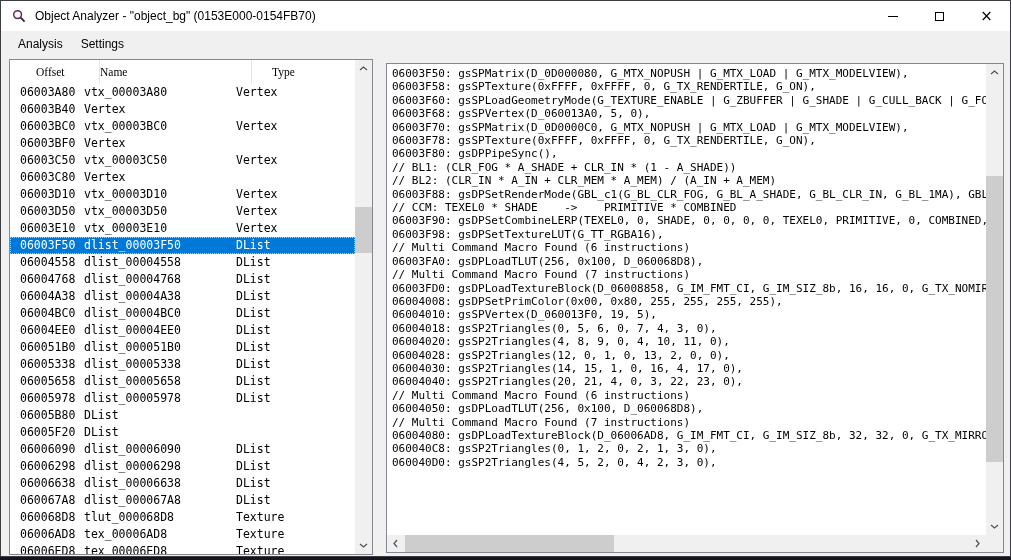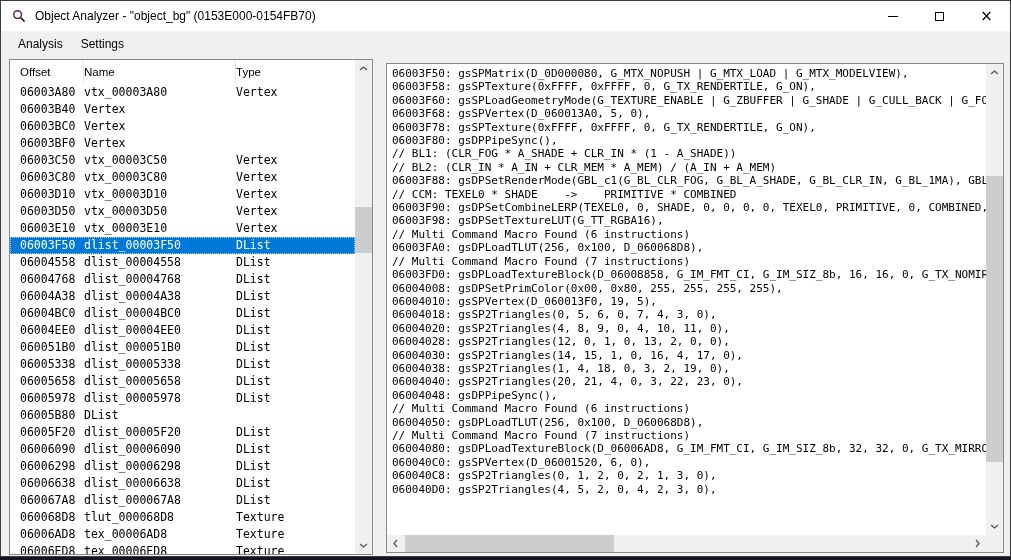--- a/index.html
+++ b/index.html
@@ -24,24 +24,24 @@
   .menubar{height:26px;background:#f0f0f0;display:flex;align-items:center;padding-left:8px;font-size:12px;color:#000;text-align:center;}
   .menu-item{padding:4px 9px;}
 
   
   .client{position:absolute;left:0;top:56px;right:0;bottom:0;}
 
   
   .listview{position:absolute;left:8px;top:2px;width:364px;height:496px;background:#fff;
             border:1px solid #828790;box-sizing:border-box;overflow:hidden;}
   .lv-header{position:absolute;left:0;top:0;right:17px;height:24px;display:grid;
-             grid-template-columns:64px 152px 1fr;padding-left:10px;
-             font-family:Liberation Sans, sans-serif;font-size:11.5px;background:#fff;}
+             grid-template-columns:64px 152px 1fr;padding-left:26px;
+             font-family:Liberation Serif, serif;font-size:11.5px;background:#fff;}
   .lv-header .col{display:flex;align-items:center;height:100%;border-right:1px solid #e5e5e5;color:#000;}
-  .lv-header .col:last-child{border-right:none;}
+  .lv-header .col:last-child{border-right:none;margin-left:20px;}
   .lv-rows{position:absolute;left:0;top:24px;right:17px;bottom:0;overflow:hidden;}
   .lv-row{height:17px;display:grid;grid-template-columns:64px 152px 1fr;padding-left:10px;
           font-family:"DejaVu Sans Mono",monospace;font-size:11.5px;line-height:17px;
           white-space:nowrap;color:#000;}
   .lv-row.selected{background:var(--selection,#0078d7);color:#fff;
                    outline:1px dotted #a8d0f0;outline-offset:-1px;}
 
   
   .vscroll{position:absolute;right:0;top:0;width:17px;background:#f0f0f0;}
   .listview .vscroll{bottom:0;}
@@ -108,37 +108,37 @@
               <span class="cell">Vertex</span>
             </div>
 
             <div class="lv-row">
               <span class="cell">06003B40</span>
               <span class="cell">Vertex</span>
             </div>
 
             <div class="lv-row">
               <span class="cell">06003BC0</span>
+              <span class="cell">vtx_00003BC0</span>
               <span class="cell">Vertex</span>
             </div>
 
             <div class="lv-row">
               <span class="cell">06003BF0</span>
               <span class="cell">Vertex</span>
             </div>
 
             <div class="lv-row">
               <span class="cell">06003C50</span>
               <span class="cell">vtx_00003C50</span>
               <span class="cell">Vertex</span>
             </div>
 
             <div class="lv-row">
               <span class="cell">06003C80</span>
-              <span class="cell">vtx_00003C80</span>
               <span class="cell">Vertex</span>
             </div>
 
             <div class="lv-row">
               <span class="cell">06003D10</span>
               <span class="cell">vtx_00003D10</span>
               <span class="cell">Vertex</span>
             </div>
 
             <div class="lv-row">
@@ -213,21 +213,20 @@
               <span class="cell">DList</span>
             </div>
 
             <div class="lv-row">
               <span class="cell">06005B80</span>
               <span class="cell">DList</span>
             </div>
 
             <div class="lv-row">
               <span class="cell">06005F20</span>
-              <span class="cell">dlist_00005F20</span>
               <span class="cell">DList</span>
             </div>
 
             <div class="lv-row">
               <span class="cell">06006090</span>
               <span class="cell">dlist_00006090</span>
               <span class="cell">DList</span>
             </div>
 
             <div class="lv-row">
@@ -285,20 +284,21 @@
         <div class="code">
 
             <div class="code-line">06003F50: gsSPMatrix(D_0D000080, G_MTX_NOPUSH | G_MTX_LOAD | G_MTX_MODELVIEW),</div>
 
             <div class="code-line">06003F58: gsSPTexture(0xFFFF, 0xFFFF, 0, G_TX_RENDERTILE, G_ON),</div>
 
             <div class="code-line">06003F60: gsSPLoadGeometryMode(G_TEXTURE_ENABLE | G_ZBUFFER | G_SHADE | G_CULL_BACK | G_FOG | G_LIGHTING),</div>
 
             <div class="code-line">06003F68: gsSPVertex(D_060013A0, 5, 0),</div>
 
+            <div class="code-line">06003F70: gsSPMatrix(D_0D0000C0, G_MTX_NOPUSH | G_MTX_LOAD | G_MTX_MODELVIEW),</div>
 
             <div class="code-line">06003F78: gsSPTexture(0xFFFF, 0xFFFF, 0, G_TX_RENDERTILE, G_ON),</div>
 
             <div class="code-line">06003F80: gsDPPipeSync(),</div>
 
             <div class="code-line">// BL1: (CLR_FOG * A_SHADE + CLR_IN * (1 - A_SHADE))</div>
 
             <div class="code-line">// BL2: (CLR_IN * A_IN + CLR_MEM * A_MEM) / (A_IN + A_MEM)</div>
 
             <div class="code-line">06003F88: gsDPSetRenderMode(GBL_c1(G_BL_CLR_FOG, G_BL_A_SHADE, G_BL_CLR_IN, G_BL_1MA), GBL_c2(G_BL_CLR_IN, G_BL_A_IN, G_BL_CLR_MEM, G_BL_A_MEM)),</div>
@@ -323,36 +323,33 @@
             <div class="code-line">06004010: gsSPVertex(D_060013F0, 19, 5),</div>
 
             <div class="code-line">06004018: gsSP2Triangles(0, 5, 6, 0, 7, 4, 3, 0),</div>
 
             <div class="code-line">06004020: gsSP2Triangles(4, 8, 9, 0, 4, 10, 11, 0),</div>
 
             <div class="code-line">06004028: gsSP2Triangles(12, 0, 1, 0, 13, 2, 0, 0),</div>
 
             <div class="code-line">06004030: gsSP2Triangles(14, 15, 1, 0, 16, 4, 17, 0),</div>
 
-            <div class="code-line">06004038: gsSP2Triangles(1, 4, 18, 0, 3, 2, 19, 0),</div>
 
             <div class="code-line">06004040: gsSP2Triangles(20, 21, 4, 0, 3, 22, 23, 0),</div>
 
-            <div class="code-line">06004048: gsDPPipeSync(),</div>
 
             <div class="code-line">// Multi Command Macro Found (6 instructions)</div>
 
             <div class="code-line">06004050: gsDPLoadTLUT(256, 0x100, D_060068D8),</div>
 
             <div class="code-line">// Multi Command Macro Found (7 instructions)</div>
 
             <div class="code-line">06004080: gsDPLoadTextureBlock(D_06006AD8, G_IM_FMT_CI, G_IM_SIZ_8b, 32, 32, 0, G_TX_MIRROR | G_TX_WRAP, G_TX_MIRROR | G_TX_WRAP, 5, 5, G_TX_NOLOD, G_TX_NOLOD),</div>
 
 
-            <div class="code-line">060040C0: gsSPVertex(D_06001520, 6, 0),</div>
 
             <div class="code-line">060040C8: gsSP2Triangles(0, 1, 2, 0, 2, 1, 3, 0),</div>
 
             <div class="code-line">060040D0: gsSP2Triangles(4, 5, 2, 0, 4, 2, 3, 0),</div>
           </div>
         <div class="vscroll">
           <div class="sb-btn top">
             <svg width="9" height="5" viewBox="0 0 9 5">
                 <path d="M1 4 L4.5 1 L8 4" stroke="#505050" stroke-width="1.2" fill="none"></path>
               </svg>

